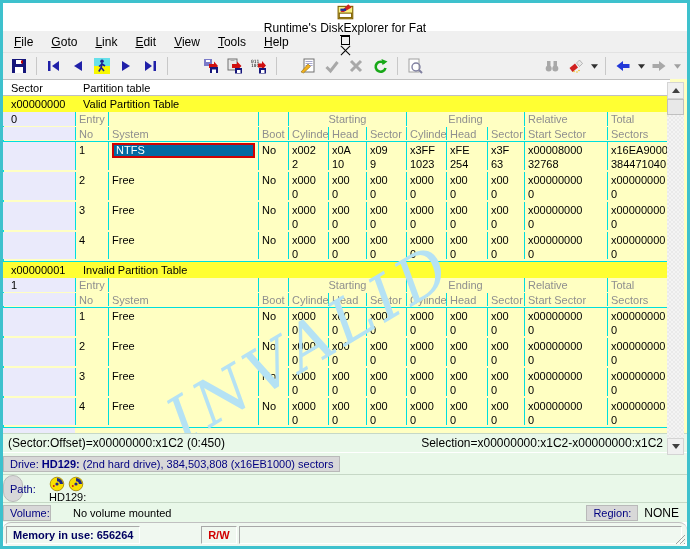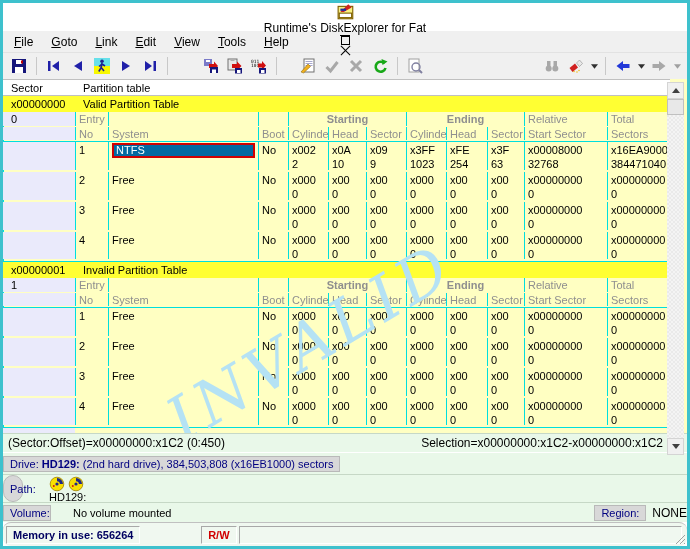--- a/index.html
+++ b/index.html
@@ -45,21 +45,21 @@
   .hrow { height:15px; }
   .hrow .tc { color:#8f8f8f; padding:1px 3px 0 3px; }
   .hrow .tc.num { color:#000; padding-left:8px; }
   .hrow.hbot { border-bottom:1px solid #00dede; }
   .cb { border-left:1px solid #00dede; }
   .drow { height:30px; }
   .drow .tc { color:#000; padding:1px 3px; line-height:14px; }
   .cellv div { height:14px; }
   .sel { background:#0369a1; color:#fff !important; border:2px solid #d00000; padding:0 2px !important; line-height:11px !important; height:15px; margin-top:0; }
   .fillrow { height:5px; }
-  .grp { text-align:center;font-weight:bold; }
+  .grp { text-align:center; }
 
   .watermark { position:absolute; left:142px; top:218px; width:330px; height:90px; display:flex; align-items:center; justify-content:center;
     transform:rotate(-31deg); font-family:"DejaVu Serif", serif; font-style:italic; font-size:62px; letter-spacing:6px;
     color:#b5e2f4; z-index:5; pointer-events:none; }
 
   
   .vscroll { position:absolute; top:79px; right:3px; width:17px; height:373px; background:#f1f1f1; z-index:6; display:flex; flex-direction:column; }
   .sbtn { width:17px; height:17px; background:#f0f0f0; border:1px solid #d4d4d4; display:flex; align-items:center; justify-content:center; }
   .sthumb { width:17px; height:16px; background:#e8e8e8; border:1px solid #c0c0c0; }
   .strack { flex:1; background:repeating-conic-gradient(#f4f4f4 0% 25%, #eaeaea 0% 50%) 0 0/4px 4px; }
@@ -72,21 +72,21 @@
   .chip { background:#d8d8d8; border:1px solid #b9b9b9; color:#000080; font-size:11px; padding:1px 6px; white-space:nowrap; }
   .driverow { height:22px; background:#e9f8e9; border-top:1px solid #ffffff; display:flex; align-items:center; justify-content:space-between; padding:0 0; }
   .driverow .chip b { font-weight:bold; }
   .pathrow { height:28px; background:#e9f8e9; border-top:1px solid #c6d8c6; display:flex; align-items:stretch; }
   .pathlabel { width:42px; display:flex; align-items:center; }
   .pathbody { display:flex; flex-direction:column; padding-left:4px; }
   .pathicons { display:flex; gap:3px; height:16px; margin-top:1px; }
   .pathtext { font-size:11px; color:#000; line-height:11px; }
   .volrow { height:20px; background:#e9f8e9; border-top:1px solid #c6d8c6; display:flex; align-items:center; }
   .volval { font-size:11px; color:#000; padding-left:6px; flex:1;margin-left:16px; }
-  .regionval { font-size:12px; color:#000; padding:0 0 0 6px; }
+  .regionval { font-size:12px; color:#000; padding:0 8px 0 6px; }
 
   
   .bottombar { height:24px; background:#f0f8f0; border-top:1px solid #c0c0c0; display:flex; align-items:center; padding:2px 3px; position:relative;border-radius:8px; }
   .panel { border:1px solid; border-color:#a8a8a8 #ffffff #ffffff #a8a8a8; height:18px; display:flex; align-items:center; padding:0 6px; margin-right:2px; font-size:11px; background:#f0f8f0; }
   .p-mem { color:#000060; font-weight:bold; }
   .p-view { gap:2px; color:#000;margin-top:40px; }
   .p-rw { color:#d00000; font-weight:bold; }
   .p-fill { flex:1; }
   .grip { position:absolute; right:1px; bottom:1px; }
 </style>

